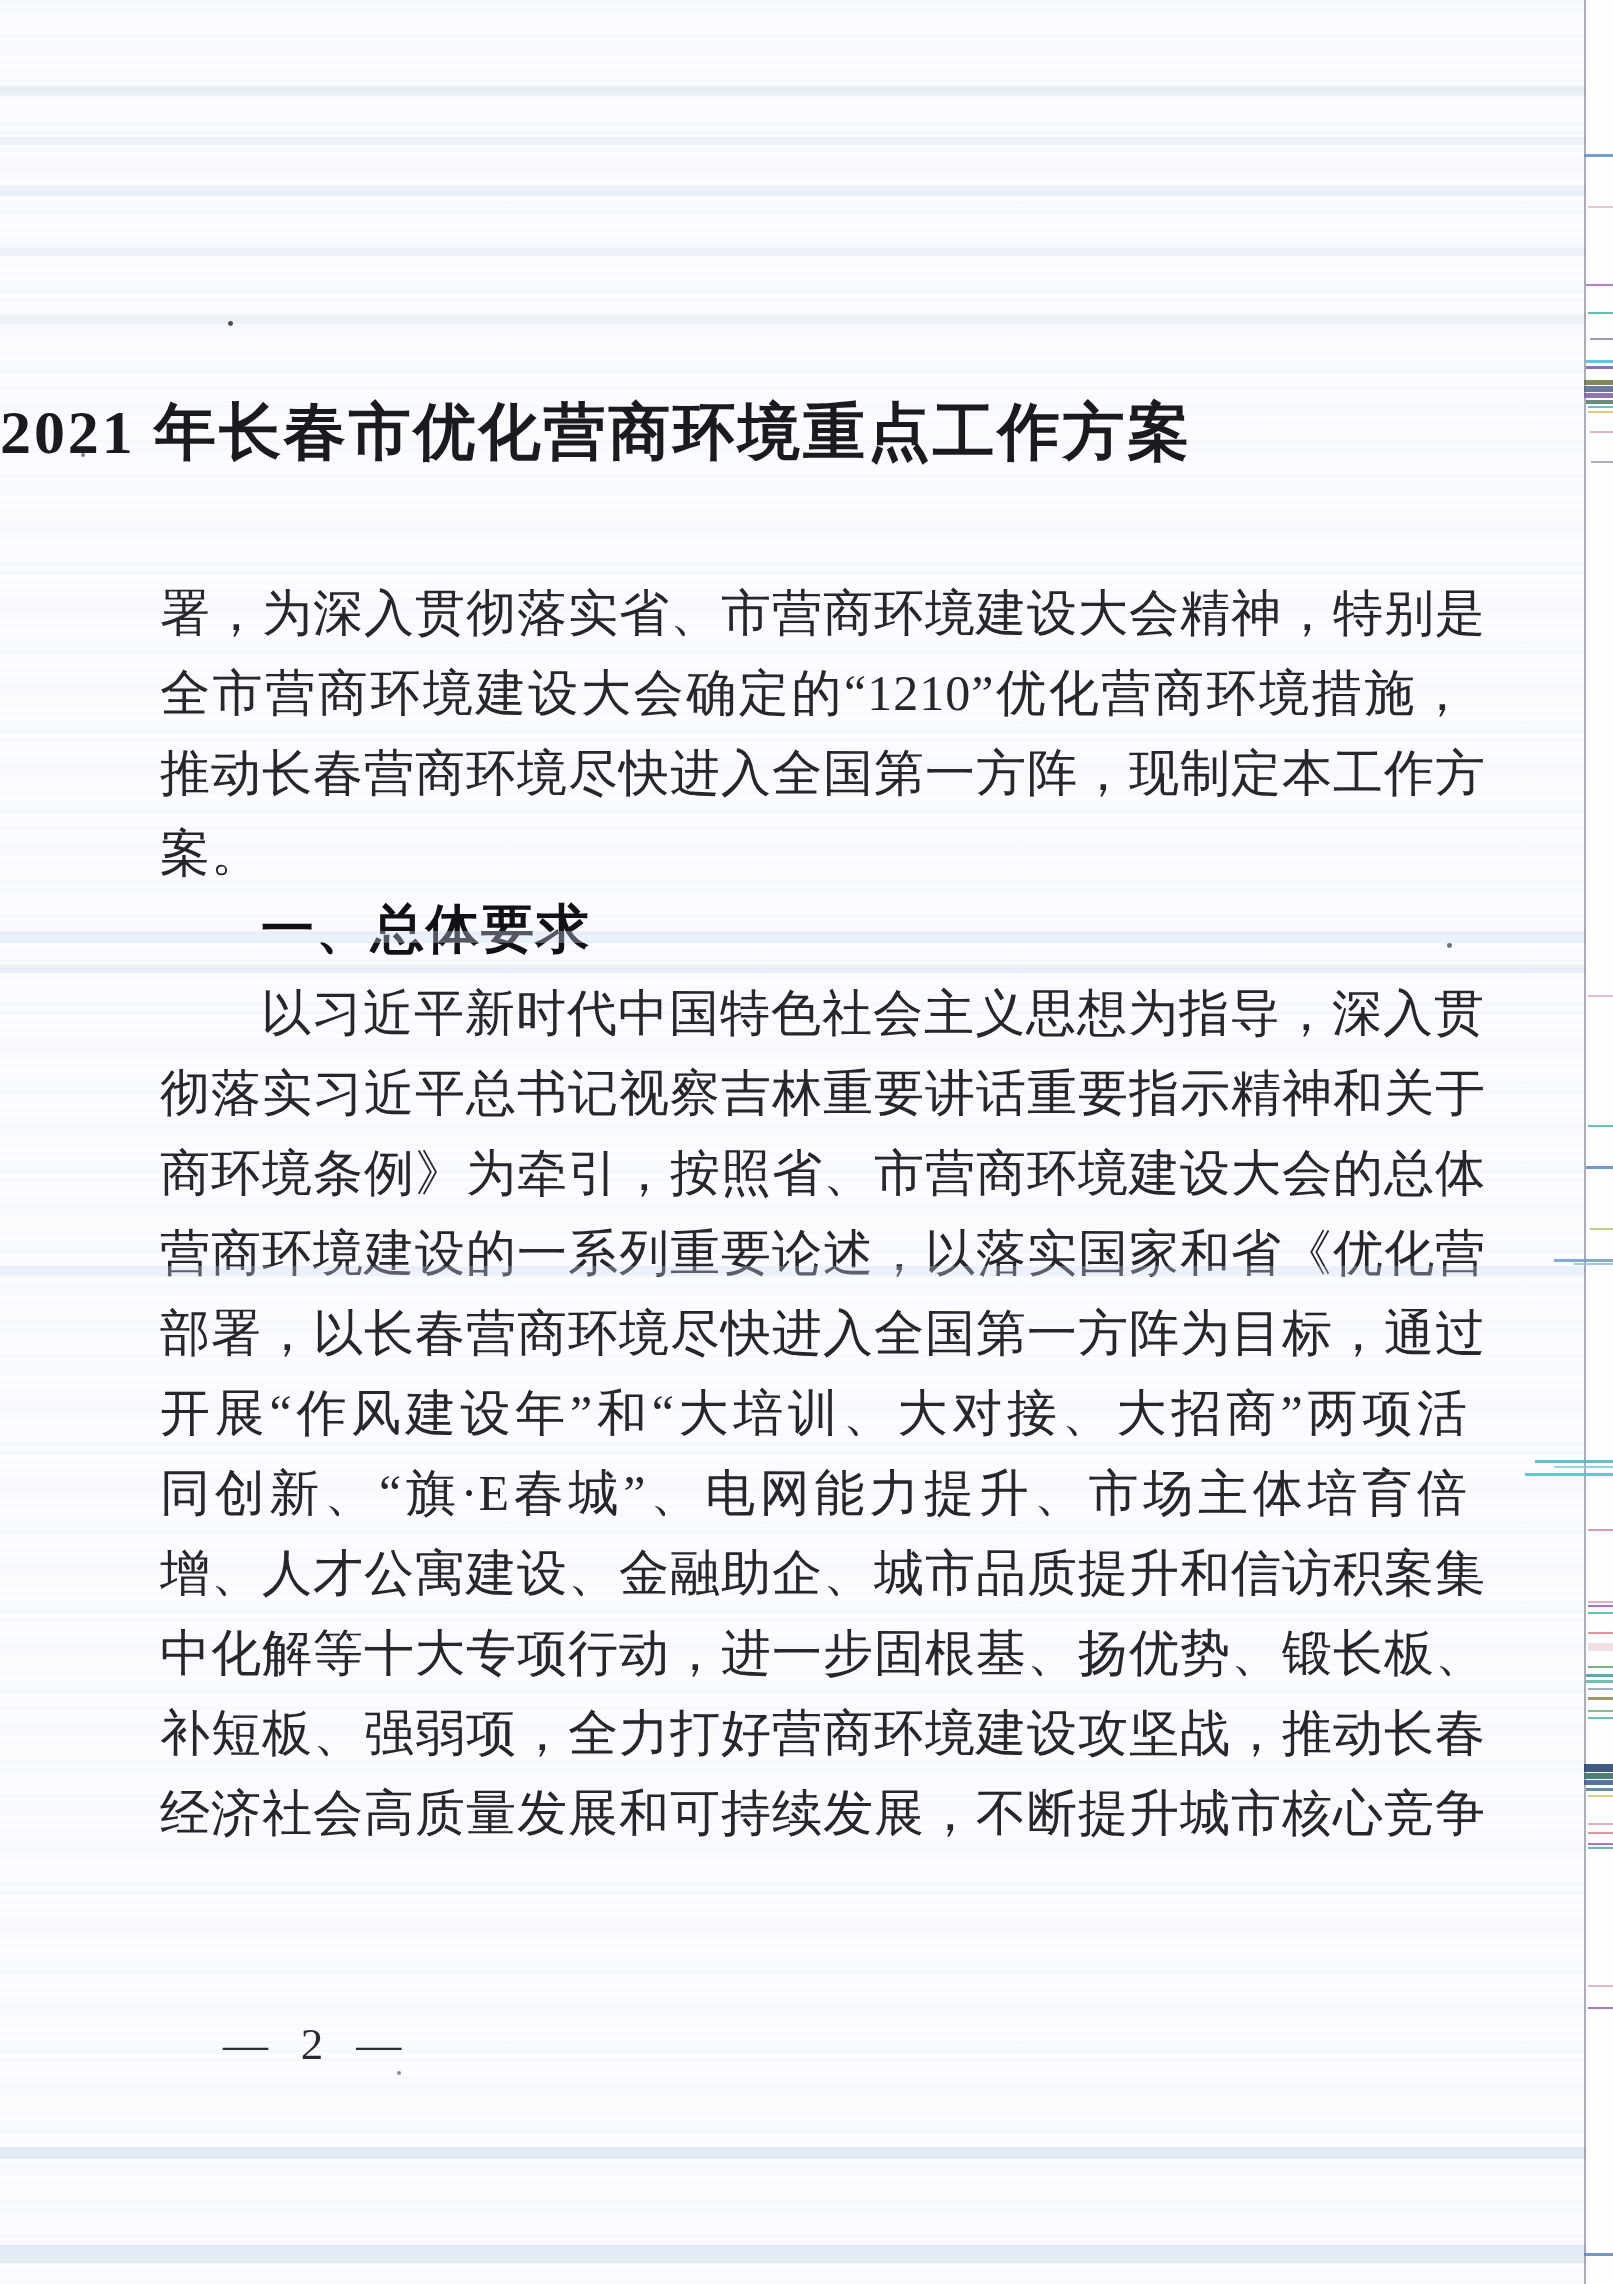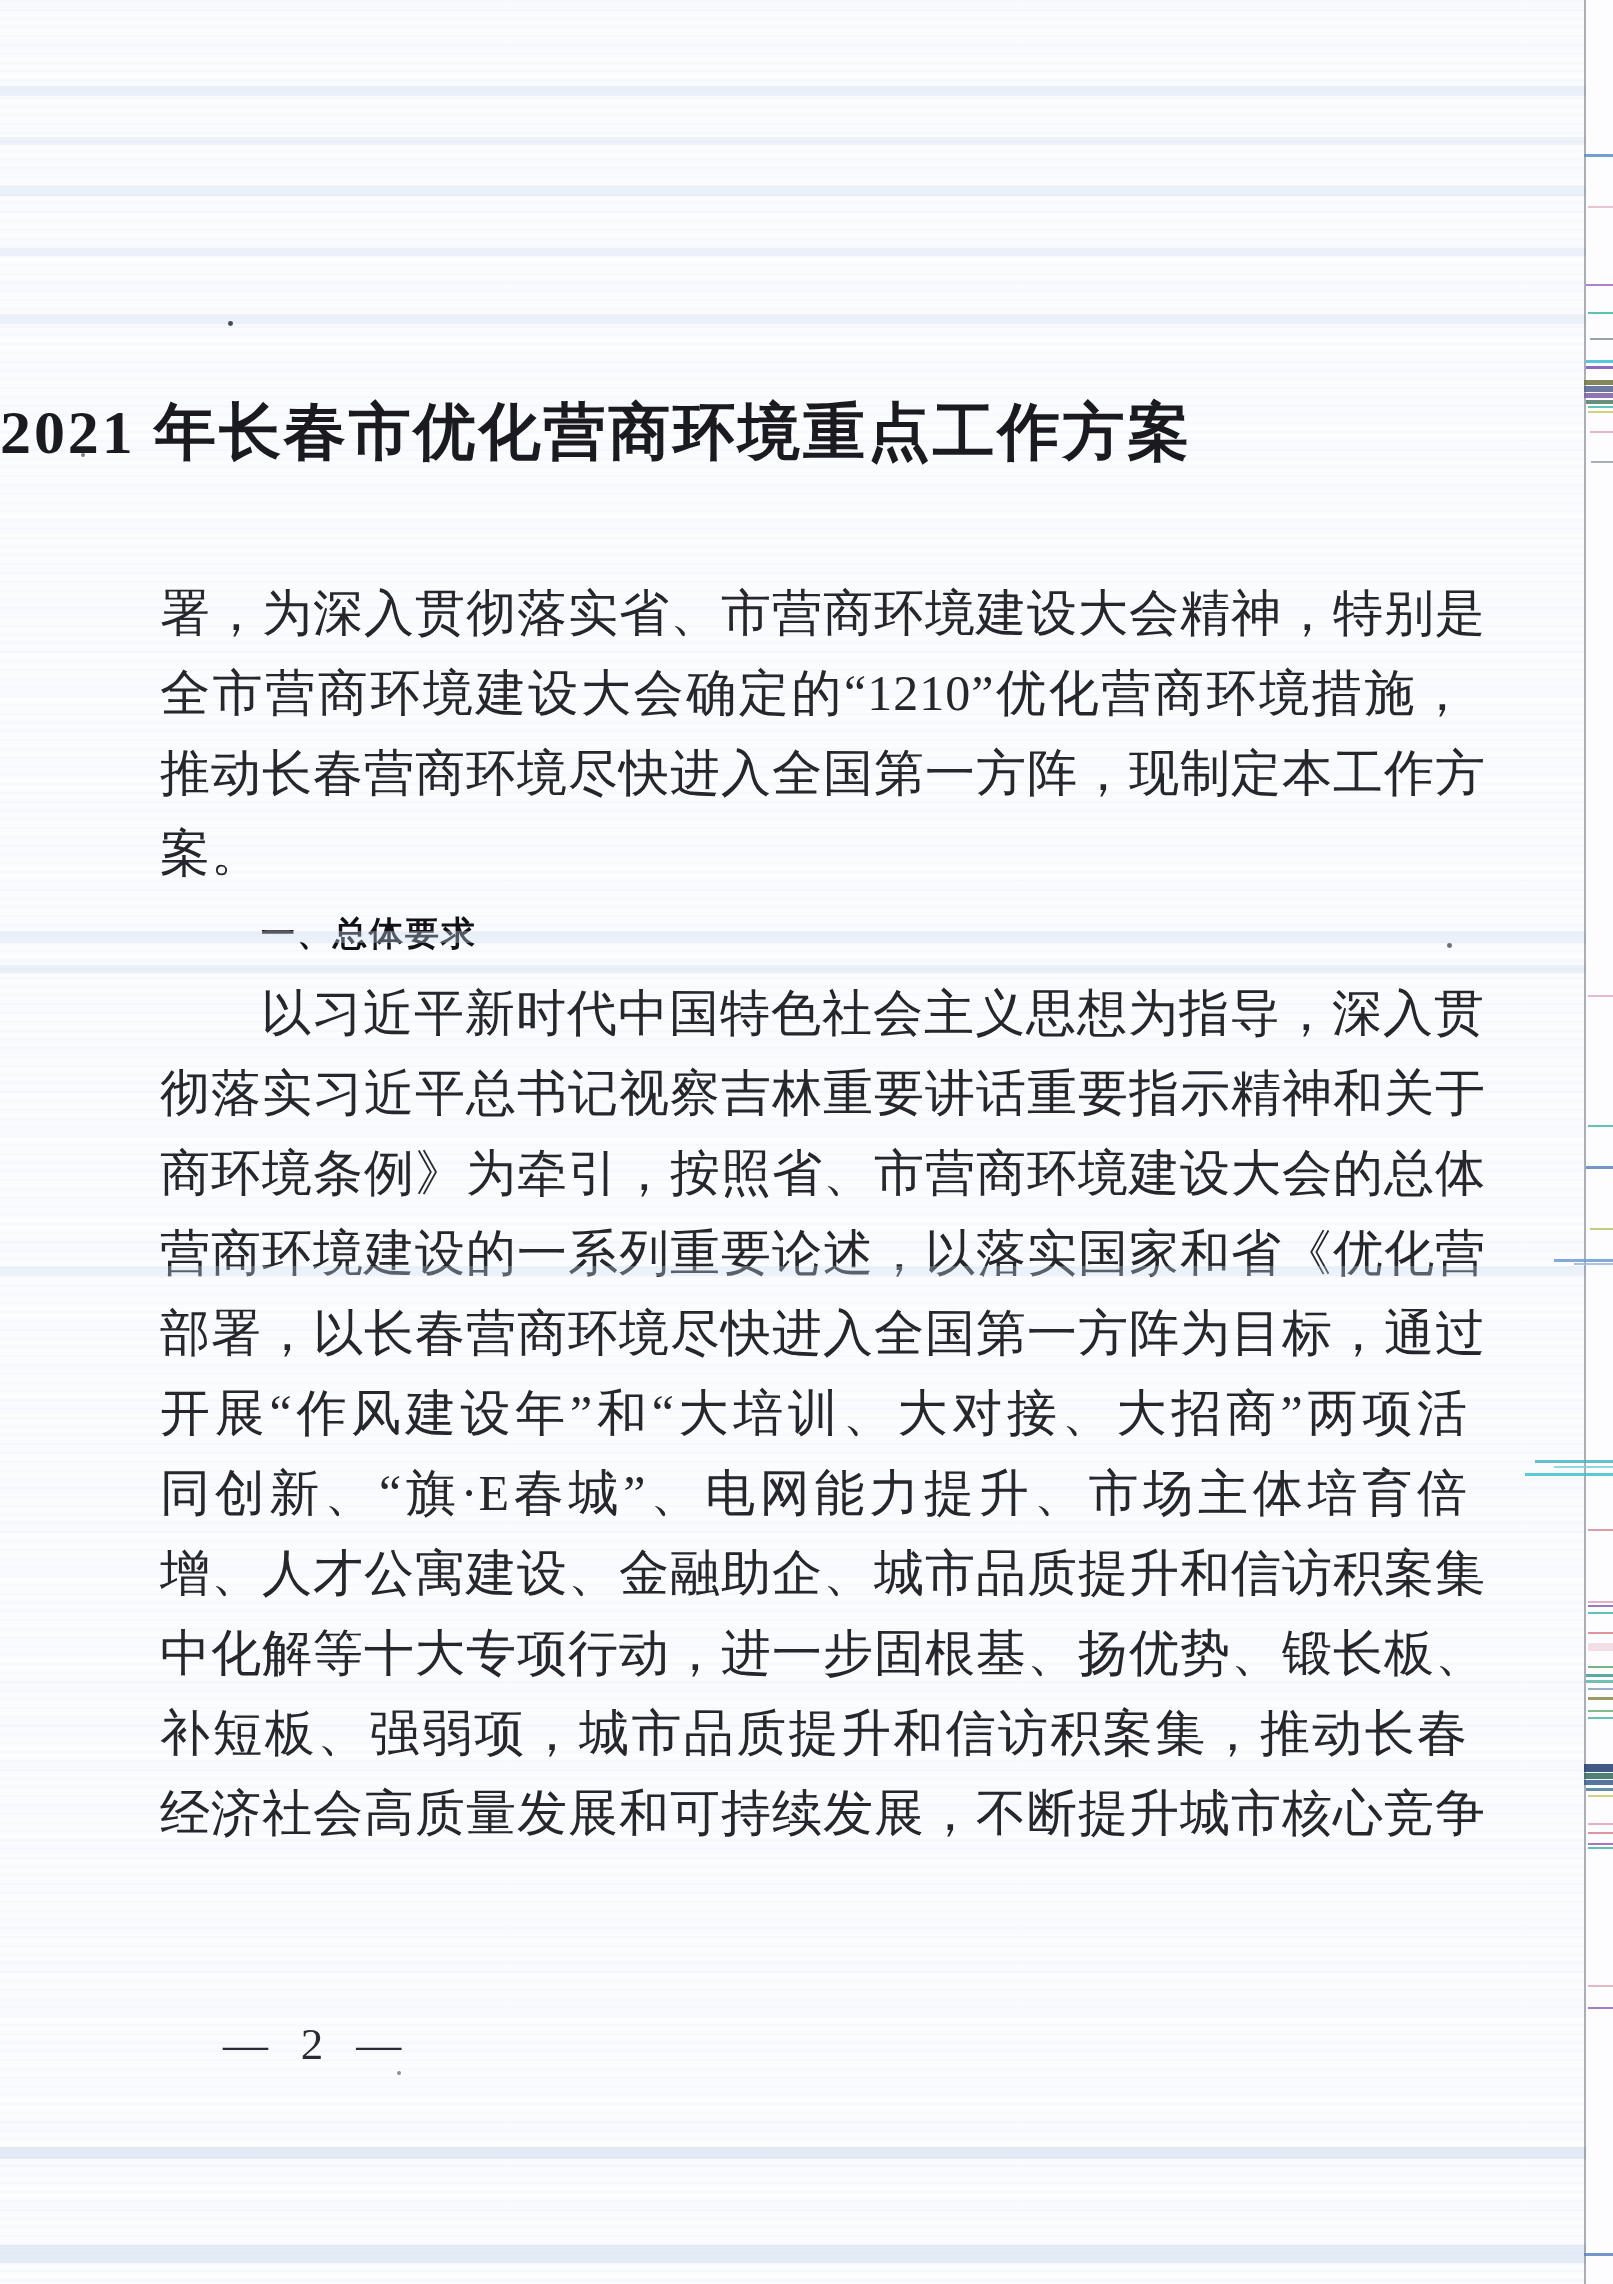--- a/index.html
+++ b/index.html
@@ -50,23 +50,23 @@
     white-space: nowrap;
     color: #26262c;
   }
   .line.first { padding-left: 101px; width: 1207px; }
   .line.last { text-align: left; text-align-last: left; }
   .line.heading {
     padding-left: 101px;
     width: 1207px;
     text-align: left;
     text-align-last: left;
-    font-family: Liberation Sans, sans-serif;
+    font-family: Liberation Mono, monospace;
     font-weight: 700;
-    font-size: 34px;
+    font-size: 53px;
     color: #121216;
     letter-spacing: 2px;
   }
   .page-number {
     position: absolute;
     left: 223px;
     top: 2015px;
     height: 59px;
     line-height: 59px;
     font-size: 45px;
@@ -101,21 +101,21 @@
 
     <div class="line first">以习近平新时代中国特色社会主义思想为指导，深入贯</div>
     <div class="line full">彻落实习近平总书记视察吉林重要讲话重要指示精神和关于</div>
     <div class="line full">商环境条例》为牵引，按照省、市营商环境建设大会的总体</div>
     <div class="line full">营商环境建设的一系列重要论述，以落实国家和省《优化营</div>
     <div class="line full">部署，以长春营商环境尽快进入全国第一方阵为目标，通过</div>
     <div class="line full">开展“作风建设年”和“大培训、大对接、大招商”两项活</div>
     <div class="line full">同创新、“旗·E春城”、电网能力提升、市场主体培育倍</div>
     <div class="line full">增、人才公寓建设、金融助企、城市品质提升和信访积案集</div>
     <div class="line full">中化解等十大专项行动，进一步固根基、扬优势、锻长板、</div>
-    <div class="line full">补短板、强弱项，城市品质提升和信访积案集，推动长春</div>
+    <div class="line full">补短板、强弱项，全力打好营商环境建设攻坚战，推动长春</div>
     <div class="line full">经济社会高质量发展和可持续发展，不断提升城市核心竞争</div>
   </div>
 
   <div class="page-number">— 2 —</div>
 
   <div id="artifact-layer">
       <div class="band" style="top: 86px; height: 9.8px; background: rgba(205, 220, 240, 0.35);"></div>
       <div class="band" style="top: 137px; height: 7.8px; background: rgba(205, 220, 240, 0.3);"></div>
       <div class="band" style="top: 186px; height: 9.8px; background: rgba(205, 220, 240, 0.35);"></div>
       <div class="band" style="top: 248px; height: 7.8px; background: rgba(205, 220, 240, 0.28);"></div>

